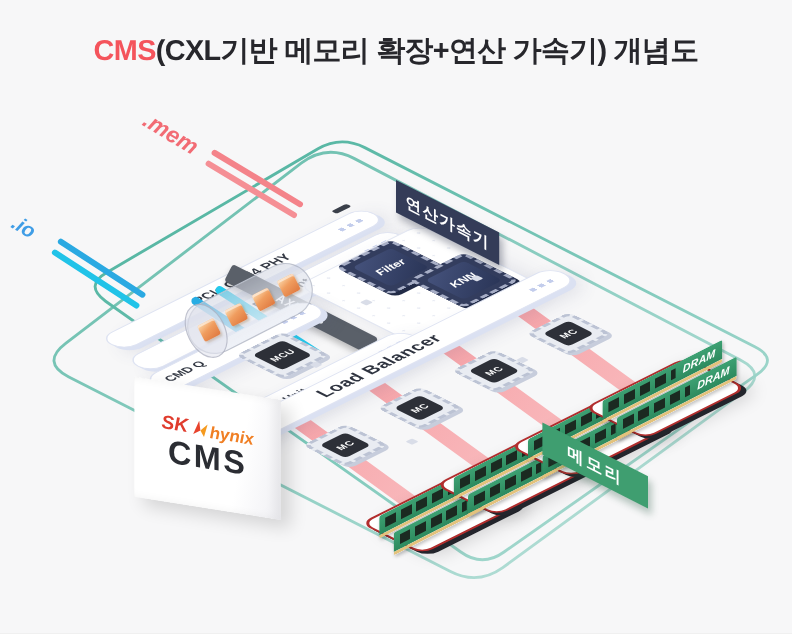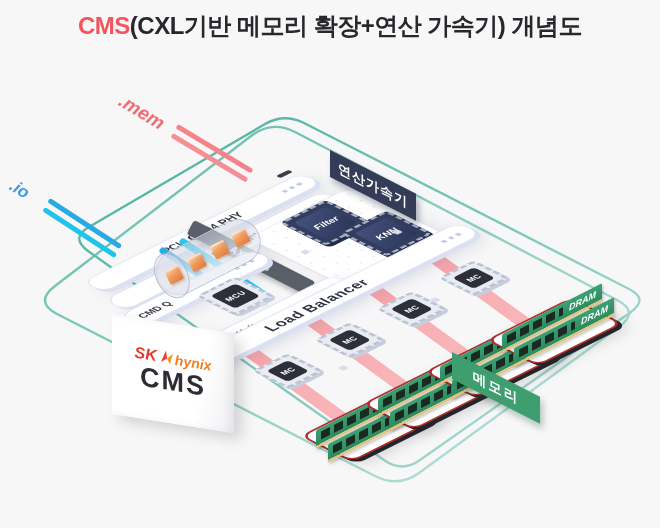--- a/index.html
+++ b/index.html
@@ -1,21 +1,21 @@
 <!DOCTYPE html>
 <html><head>
 <meta charset="utf-8">
 <style>
   html,body{margin:0;padding:0;background:#e9e9ec;}
   .stage{position:relative;width:660px;height:528px;background:#f7f7f8;overflow:hidden;
          font-family:"Liberation Sans","DejaVu Sans",sans-serif;}
   .stage *{box-sizing:border-box;}
 
   
-  .title{position:absolute;top:10px;left:0;width:100%;text-align:center;
+  .title{position:absolute;top:26px;left:0;width:100%;text-align:center;
          font-size:24px;font-weight:bold;color:#27272c;letter-spacing:-0.5px;white-space:nowrap;}
   .title .hl{color:#f4545c;}
 
   
   .board-svg{position:absolute;left:0;top:0;}
 
   
   .iso{position:absolute;transform-origin:0 0;transform:matrix(0.894,-0.447,0.894,0.447,0,0);}
 
   

